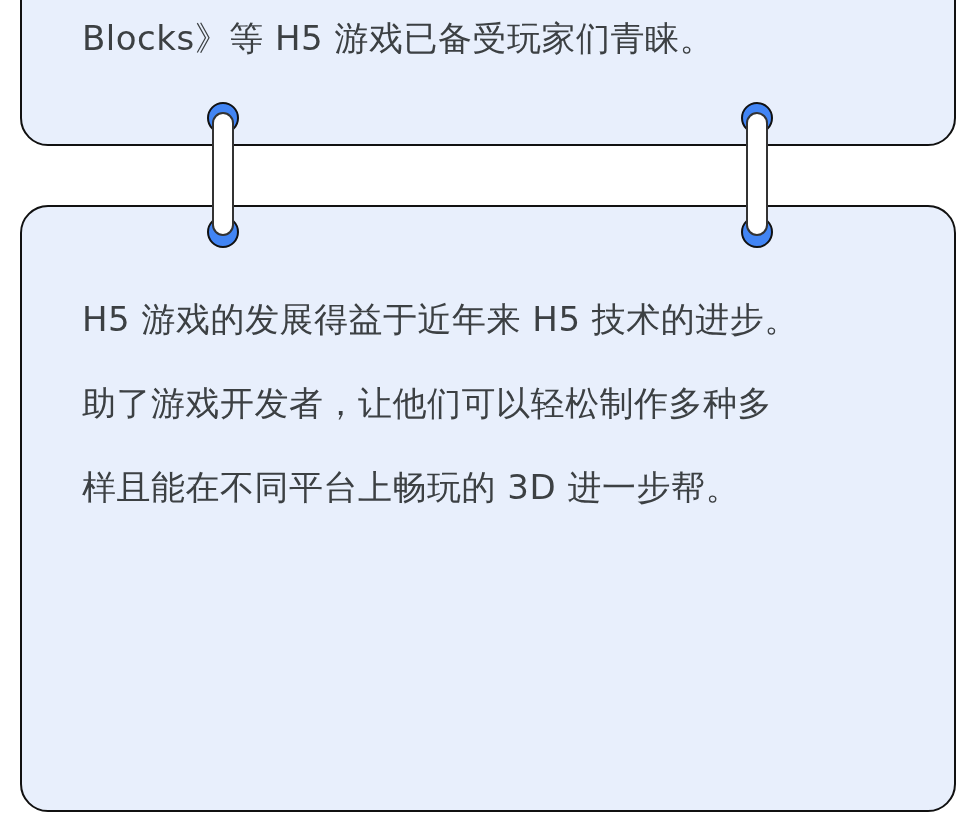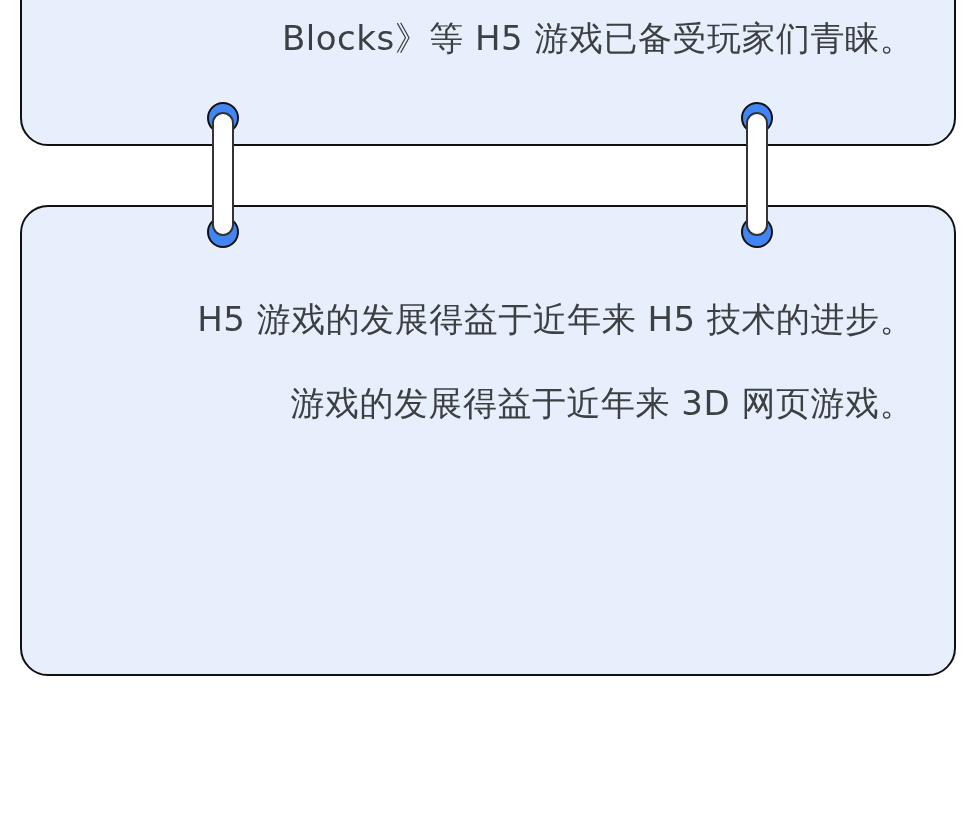--- a/index.html
+++ b/index.html
@@ -22,42 +22,41 @@
       background: #e8effc;
       border: 2px solid #111111;
       border-radius: 28px;
     }
     .card-top {
       top: -40px;
       height: 186px;
     }
     .card-bottom {
       top: 205px;
-      height: 471px;
+      height: 607px;
     }
     .card-text {
       position: absolute;
       left: 60px;
       right: 40px;
       color: #3c4043;
       font-size: 34px;
       letter-spacing: 0.5px;
     }
     .card-top .card-text {
       top: 56px;
       line-height: 40px;
     }
     .card-bottom .card-text {
       top: 70px;
       line-height: 84px;
     }
     .card-text .line {
       display: block;
       white-space: nowrap;
-      text-align: right;
     }
     
     .connector {
       position: absolute;
       width: 40px;
       height: 150px;
       top: 100px;
     }
     .connector .dot {
       position: absolute;
@@ -90,21 +89,22 @@
 
 <div class="card card-top">
   <div class="card-text">
     <span class="line">Blocks》等 H5 游戏已备受玩家们青睐。</span>
   </div>
 </div>
 
 <div class="card card-bottom">
   <div class="card-text">
     <span class="line">H5 游戏的发展得益于近年来 H5 技术的进步。</span>
-    <span class="line">游戏的发展得益于近年来 3D 网页游戏。</span>
+    <span class="line">助了游戏开发者，让他们可以轻松制作多种多</span>
+    <span class="line">样且能在不同平台上畅玩的 3D 进一步帮。</span>
   </div>
 </div>
 
 <div class="connector connector-left">
   <div class="dot top"></div>
   <div class="dot bottom"></div>
   <div class="pill"></div>
 </div>
 
 <div class="connector connector-right">

